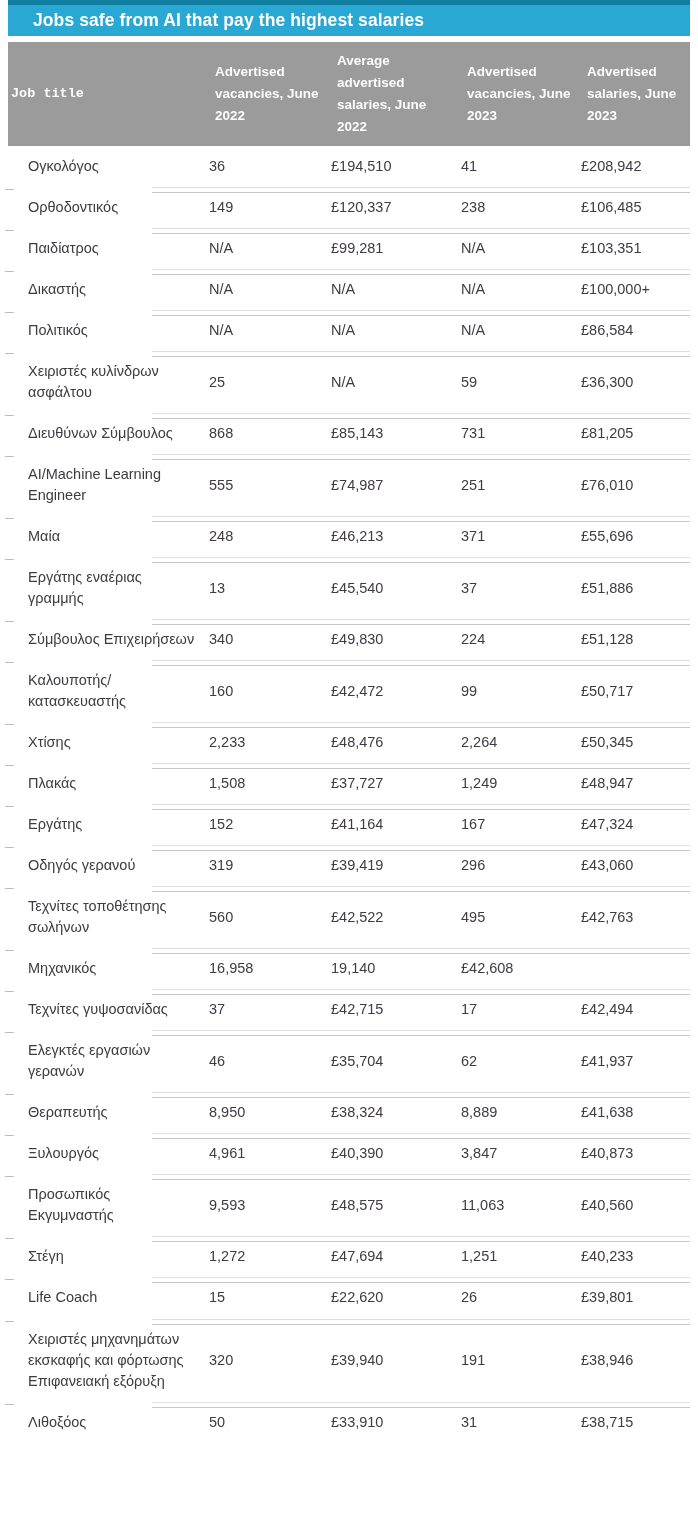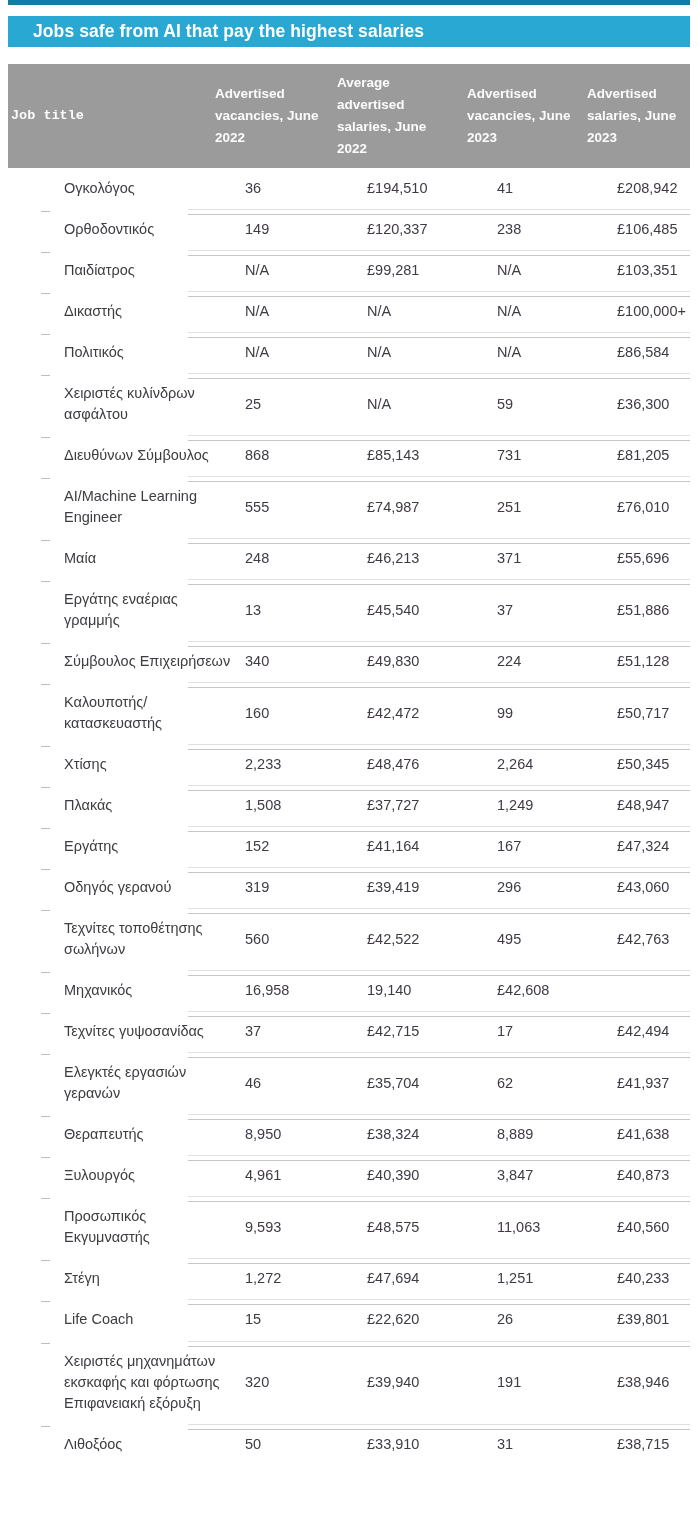--- a/index.html
+++ b/index.html
@@ -8,21 +8,21 @@
     font-family: "Liberation Sans", "DejaVu Sans", sans-serif;
     background: #ffffff;
     box-sizing: border-box;
   }
   .accent-strip {
     height: 5px;
     margin: 0 8px;
     background: #0f7ea1;
   }
   .titlebar {
-    margin: 11px 8px;
+    margin: 0 8px;
     background: #29a8d3;
     color: #ffffff;
     font-size: 17.5px;
     font-weight: bold;
     line-height: 31px;
     padding-left: 25px;
     letter-spacing: 0.1px;
   }
   .gap { height: 6px; }
   .grid5 {
@@ -44,21 +44,20 @@
     box-sizing: border-box;
   }
   .header .hcell.first { padding-left: 3px; font-family: Liberation Mono, monospace; }
   .rows { background: #ffffff; }
   .row {
     position: relative;
     padding: 0 2px;
     align-items: center;
     color: #3f3a44;
     font-size: 14.5px;
-    margin-left: 36px;
   }
   .row .cell {
     padding: 10px 6px 10px 0;
     line-height: 1.45;
     box-sizing: border-box;
   }
   .row .label {
     padding-left: 26px;
     padding-right: 14px;
     overflow-wrap: anywhere;

